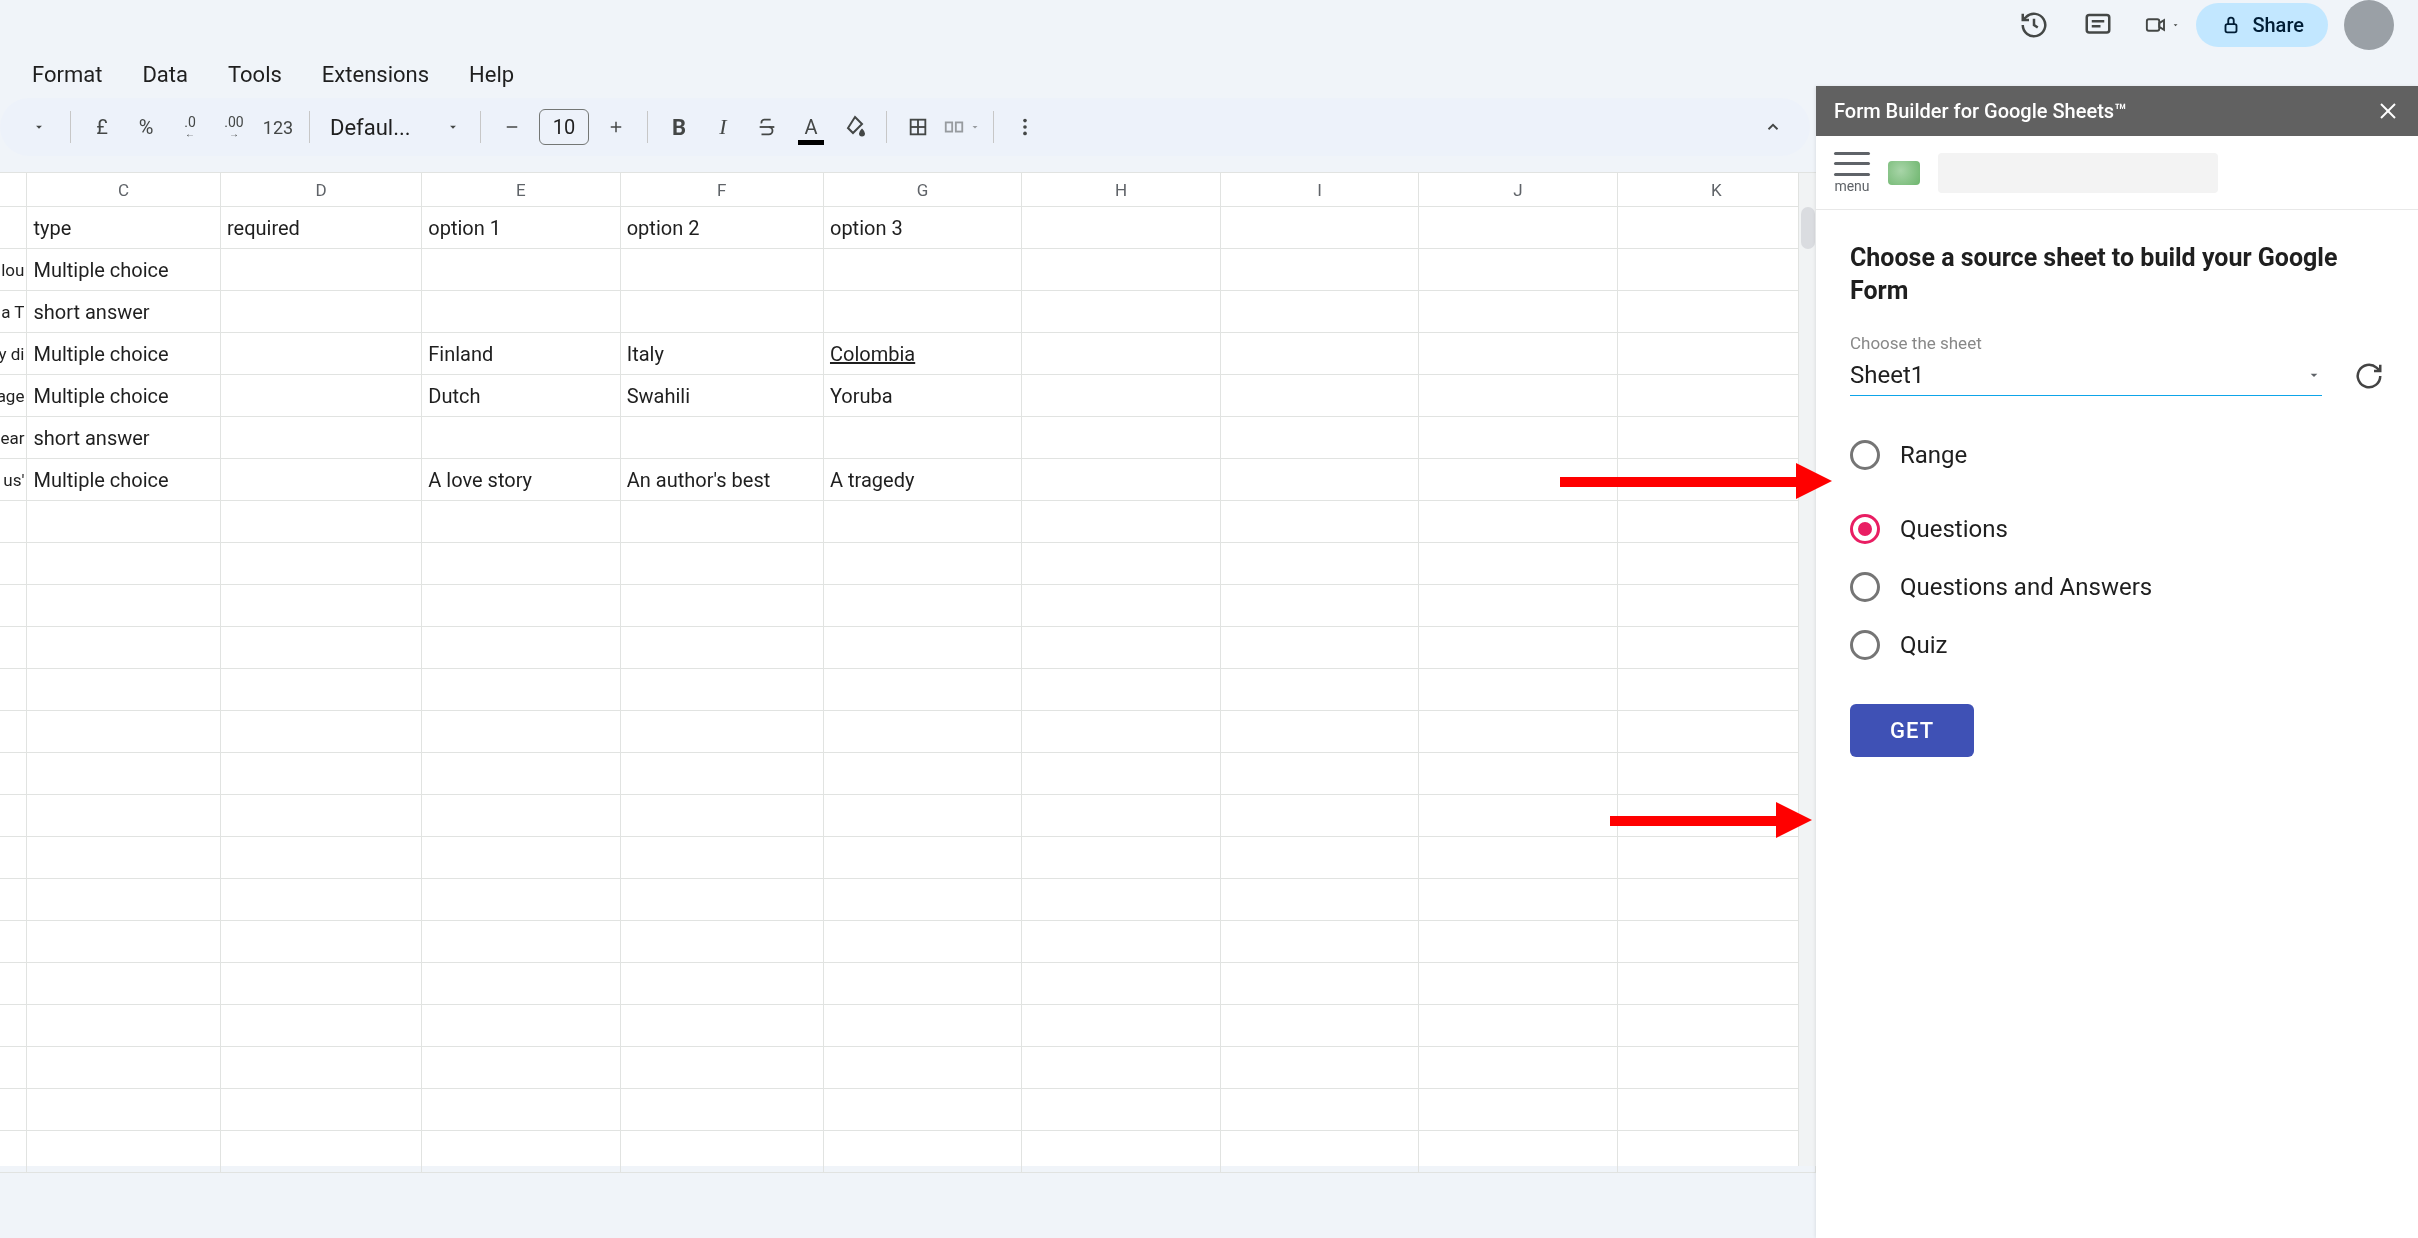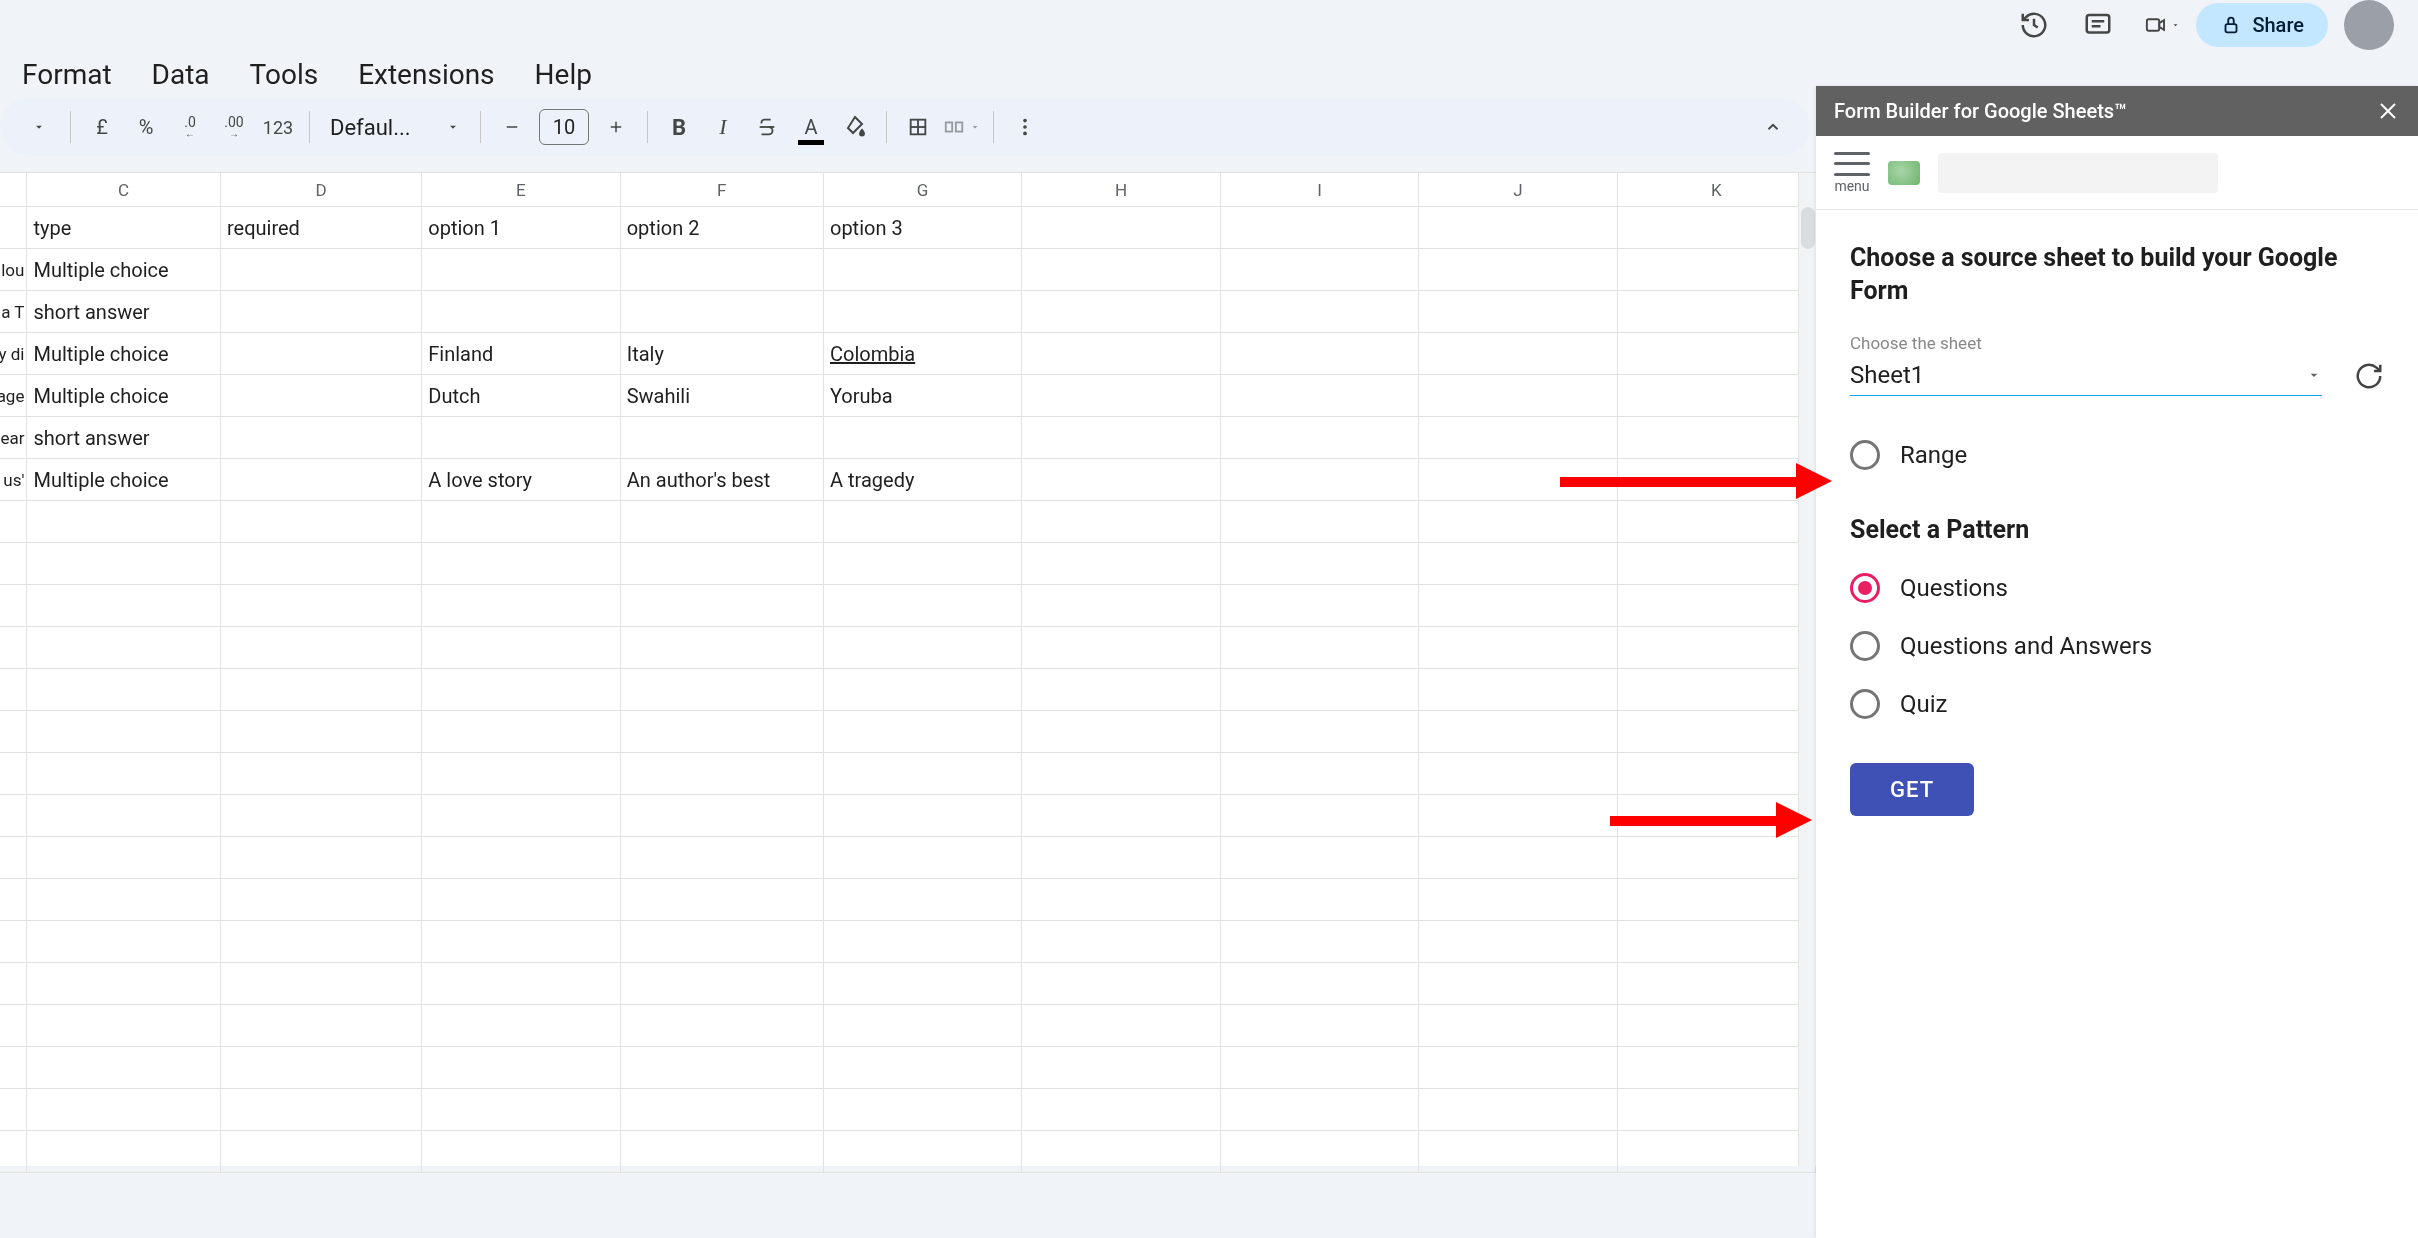--- a/index.html
+++ b/index.html
@@ -6,21 +6,21 @@
 body { font-family: 'Google Sans', Roboto, Arial, sans-serif; background: #f0f4f9; width: 2418px; height: 1238px; overflow: hidden; position: relative; }
 
 
 .top-header { height: 50px; display: flex; align-items: center; justify-content: flex-end; padding: 0 24px; gap: 16px; }
 .top-icons { display: flex; align-items: center; gap: 28px; }
 .top-icon { width: 36px; height: 36px; display: flex; align-items: center; justify-content: center; cursor: pointer; color: #444746; }
 .share-btn { background: #c2e7ff; border-radius: 36px; padding: 10px 24px; display: flex; align-items: center; gap: 10px; color: #001d35; font-size: 20px; font-weight: 500; cursor: pointer; }
 .avatar { width: 50px; height: 50px; border-radius: 50%; background: #9aa0a6; cursor: pointer; }
 
 
-.menubar { height: 48px; display: flex; align-items: center; padding: 0 14px; gap: 24px; font-size: 28px; color: #1f1f1f; }
+.menubar { height: 48px; display: flex; align-items: center; padding: 0 24px; gap: 24px; font-size: 22px; color: #1f1f1f; }
 .menubar-item { padding: 6px 8px; cursor: pointer; border-radius: 4px; }
 
 
 .toolbar { height: 58px; background: #edf2fa; margin: 0 0 0 0; border-radius: 36px; display: flex; align-items: center; padding: 0 18px; gap: 2px; position: relative; width: 1810px; }
 .tool-btn { min-width: 42px; height: 42px; display: flex; align-items: center; justify-content: center; cursor: pointer; border-radius: 4px; color: #444746; font-size: 20px; position: relative; }
 .tool-sep { width: 1px; height: 32px; background: #c7c7c7; margin: 0 8px; }
 .font-name { font-size: 22px; color: #1f1f1f; padding: 0 10px; display: flex; align-items: center; gap: 6px; width: 130px; justify-content: space-between; }
 .font-size-group { display: flex; align-items: center; gap: 6px; }
 .font-size-box { border: 1.5px solid #747775; border-radius: 6px; width: 50px; height: 36px; display: flex; align-items: center; justify-content: center; font-size: 20px; color: #1f1f1f; }
 .text-color { position: relative; }
@@ -546,21 +546,20 @@
       </span>
     </div>
 
     <div class="radio-group" id="content-radios">
         <div class="radio-item">
           <div class="radio-outer"></div>
           <span>Range</span>
         </div>
       </div>
 
-    <div class="section-heading">Select a Pattern</div>
     <div class="radio-group" id="pattern-radios">
         <div class="radio-item">
           <div class="radio-outer selected">
             <div class="radio-inner"></div>
           </div>
           <span>Questions</span>
         </div>
         <div class="radio-item">
           <div class="radio-outer"></div>
           <span>Questions and Answers</span>

